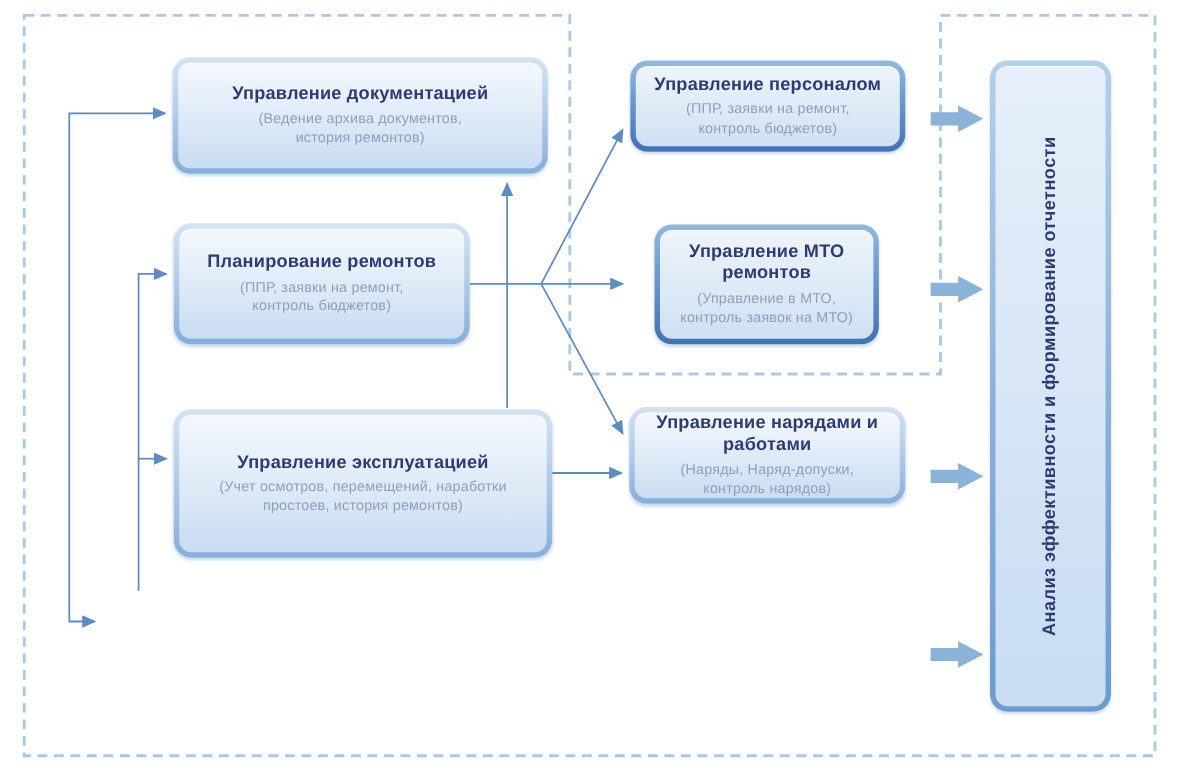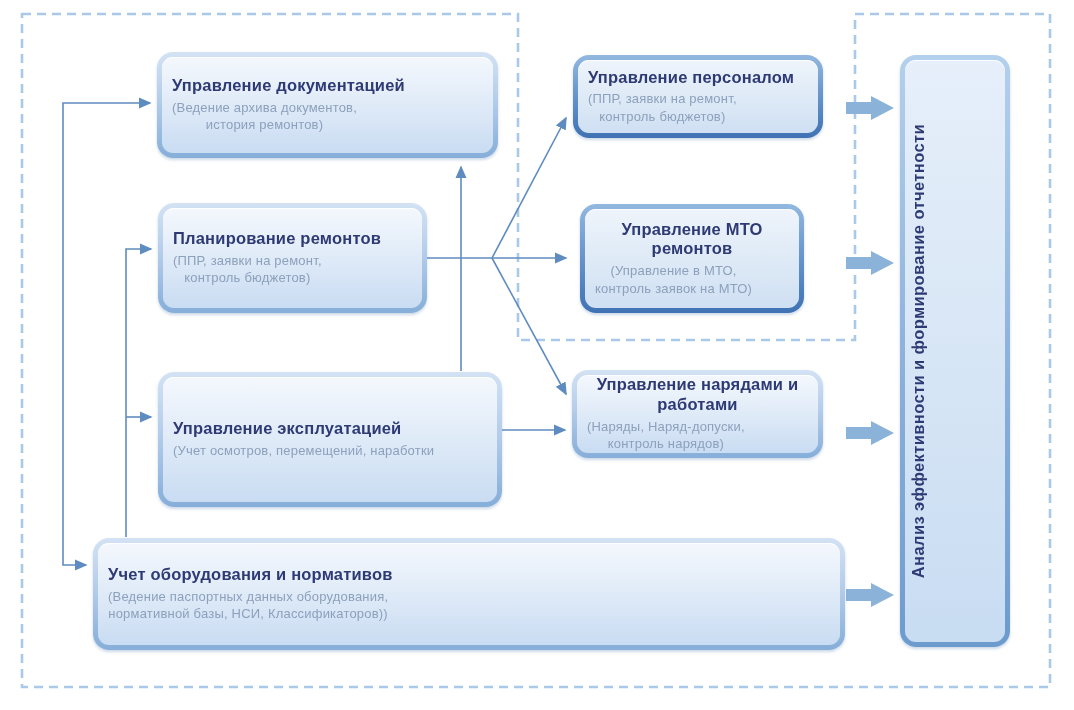--- a/index.html
+++ b/index.html
@@ -13,21 +13,21 @@
   svg.layer{position:absolute;left:0;top:0;z-index:1;}
   .box{
     position:absolute;z-index:2;border-radius:16px;padding:5px;box-sizing:border-box;
     box-shadow:0 2px 3px rgba(90,130,180,.30);
   }
   .box.light{background:linear-gradient(180deg,#d3e2f4 0%,#b4cdea 45%,#85aed9 100%);}
   .box.dark{background:linear-gradient(180deg,#92b8df 0%,#6d9bd0 40%,#3f72b4 100%);}
   .box.side{background:linear-gradient(180deg,#b3d0ec 0%,#8ab0da 55%,#6d9bce 100%);}
   .box-inner{
     width:100%;height:100%;border-radius:11px;box-sizing:border-box;
-    display:flex;flex-direction:column;align-items:flex-start;justify-content:center;
+    display:flex;flex-direction:column;align-items:center;justify-content:center;
     padding:4px 10px;text-align:center;
     background:linear-gradient(180deg,#f4f8fd 0%,#dde9f7 55%,#c9dcf2 100%);
     box-shadow:inset 0 1px 0 rgba(255,255,255,.9);
   }
   .dark .box-inner{background:linear-gradient(180deg,#eef4fb 0%,#dde9f6 55%,#cfe0f3 100%);}
   .side .box-inner{background:linear-gradient(180deg,#e6effa 0%,#d6e5f5 55%,#c8dcf2 100%);}
   .box-title{
     font-weight:bold;font-size:16.5px;line-height:1.2;color:#2e3a74;letter-spacing:.2px;
   }
   .box-sub{
@@ -92,45 +92,37 @@
         <div>контроль бюджетов)</div>
       </div>
     </div>
   </div>
 
   <div class="box light" style="left:158px;top:372px;width:344px;height:135px">
     <div class="box-inner">
       <div class="box-title">Управление эксплуатацией</div>
       <div class="box-sub">
         <div>(Учет осмотров, перемещений, наработки</div>
+        <div>простоев, история ремонтов)</div>
       </div>
     </div>
   </div>
 
-  <div class="box light" style="left:93px;top:538px;width:752px;height:112px">
-    <div class="box-inner">
-      <div class="box-title">Учет оборудования и нормативов</div>
-      <div class="box-sub">
-        <div>(Ведение паспортных данных оборудования,</div>
-        <div>нормативной базы, НСИ, Классификаторов))</div>
-      </div>
-    </div>
-  </div>
 
   <div class="box dark" style="left:573px;top:55px;width:250px;height:83px">
     <div class="box-inner">
       <div class="box-title">Управление персоналом</div>
       <div class="box-sub">
         <div>(ППР, заявки на ремонт,</div>
         <div>контроль бюджетов)</div>
       </div>
     </div>
   </div>
 
-  <div class="box dark" style="left:580px;top:204px;width:224px;height:109px">
+  <div class="box dark" style="left:595px;top:204px;width:204px;height:109px">
     <div class="box-inner">
       <div class="box-title">Управление МТО ремонтов</div>
       <div class="box-sub">
         <div>(Управление в МТО,</div>
         <div>контроль заявок на МТО)</div>
       </div>
     </div>
   </div>
 
   <div class="box light" style="left:572px;top:370px;width:251px;height:88px">

